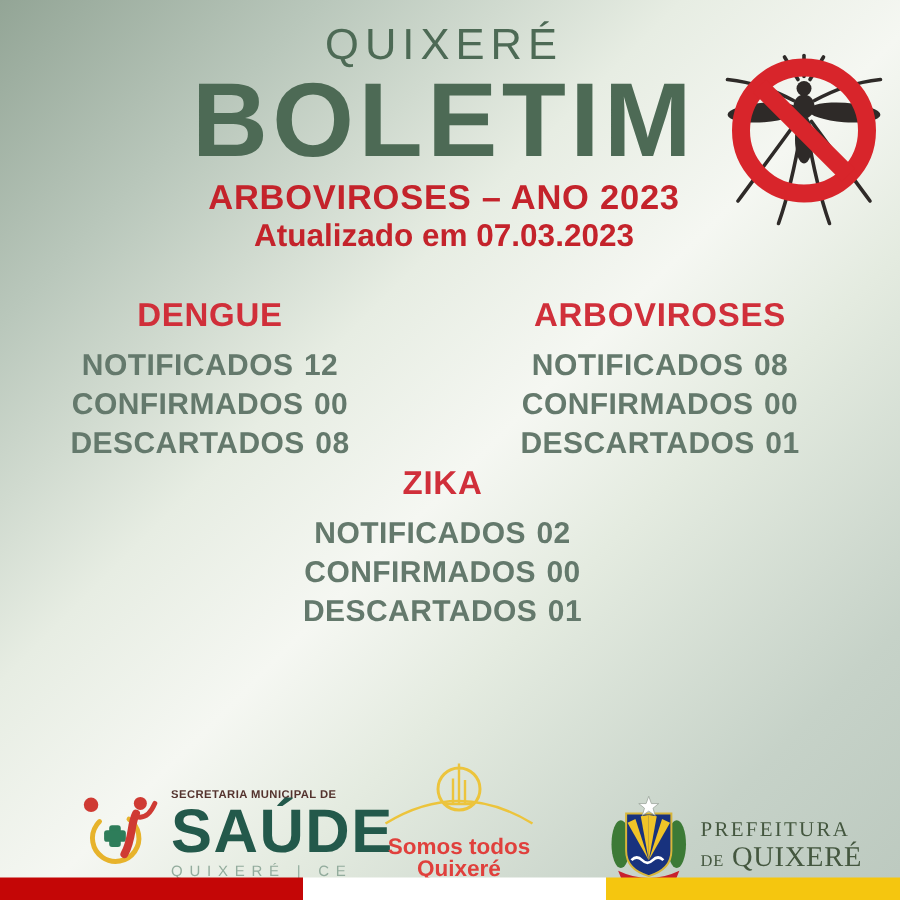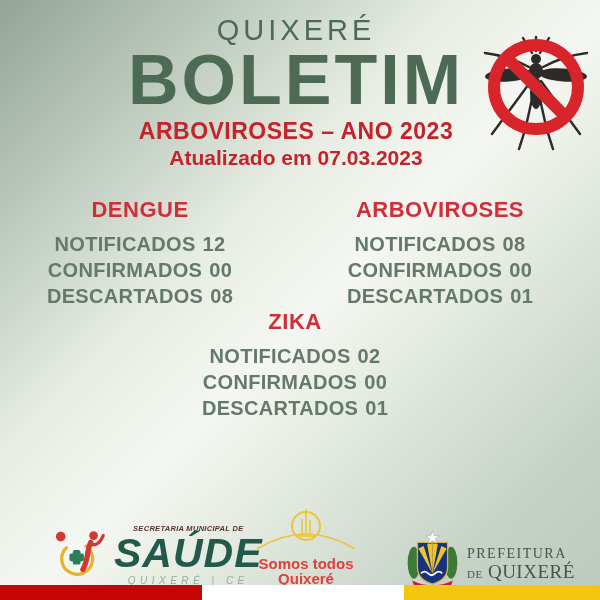--- a/index.html
+++ b/index.html
@@ -17,21 +17,21 @@
   .mosquito{position:absolute;left:476px;top:14px;width:120px;height:142px;}
   
   .disease{position:absolute;text-align:center;}
   .disease .d-title{font-size:22px;font-weight:700;letter-spacing:0.5px;color:var(--section-red);margin-bottom:8px;}
   .stat{display:flex;justify-content:center;gap:7px;font-size:20px;font-weight:700;color:var(--stats-green);line-height:26px;letter-spacing:0.3px;}
   .dengue{top:197px;left:20px;width:240px;}
   .chikungunya{top:197px;left:320px;width:240px;}
   .zika{top:309px;left:115px;width:360px;}
   
   .f-saude{position:absolute;left:52px;top:524px;display:flex;align-items:center;gap:4px;}
-  .saude-text{text-align:center;font-style:italic;}
+  .saude-text{text-align:left;}
   .saude-top{font-size:7.5px;font-weight:700;color:#54332e;letter-spacing:0.3px;}
   .saude-name{font-size:41px;font-weight:700;color:#23594b;line-height:1.0;letter-spacing:1px;}
   .saude-sub{font-size:10px;font-weight:400;color:#93ac9d;letter-spacing:4.5px;margin-top:1px;}
   .f-somos{position:absolute;left:240px;top:505px;width:132px;text-align:center;}
   .somos-text{font-size:15px;font-weight:600;color:#e0403c;line-height:1;margin:1px 0 1px 0;border-bottom:1px solid #e0403c;display:inline-block;padding-bottom:2px;}
   .f-pref{position:absolute;left:405px;top:529px;display:flex;align-items:center;gap:7px;}
   .pref-text{font-family:"Liberation Serif",serif;color:#44573f;text-align:left;}
   .pref-l1{font-size:14px;letter-spacing:1.5px;}
   .pref-l2{font-size:19px;letter-spacing:0.5px;line-height:1.0;}
   .pref-de{font-size:11px;}

